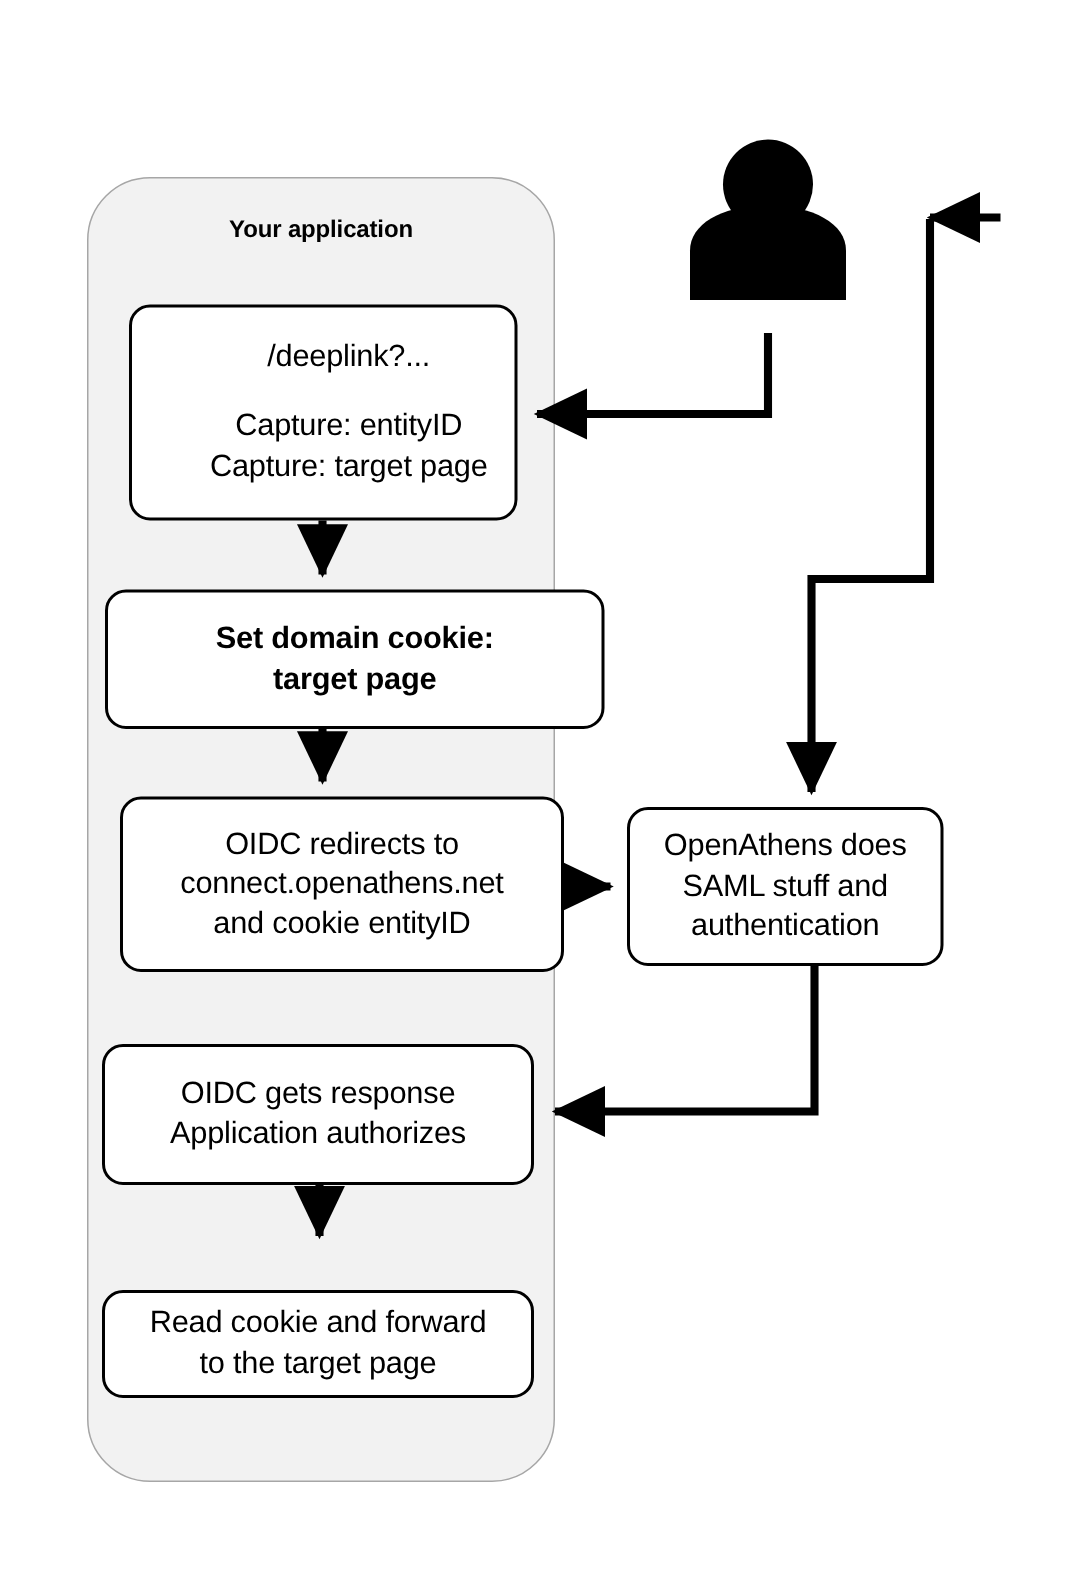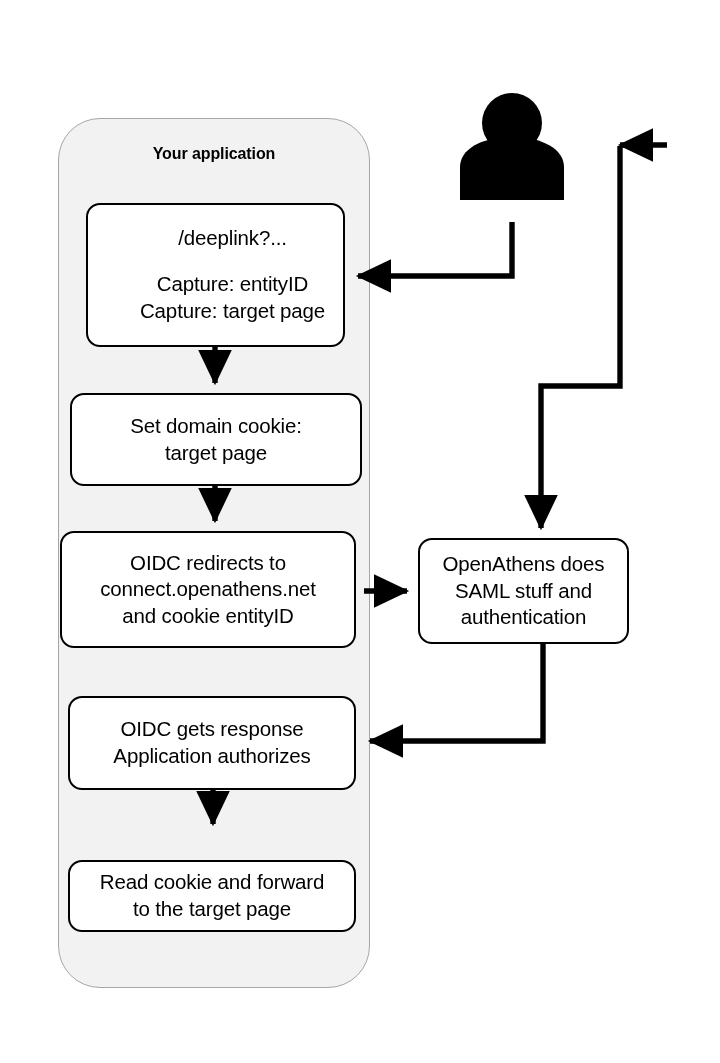--- a/index.html
+++ b/index.html
@@ -59,22 +59,22 @@
     font-size: 20.5px;
     line-height: 1.30;
     letter-spacing: -0.15px;
     padding: 2px 6px;
   }
   .node .lines { width: 100%; }
   .node .ln { display: block; }
   .node .spacer { display: block; height: 0.95em; }
 
   #node-deeplink      { left: 86px;  top: 203px; width: 259px; height: 144px; padding-left: 40px; }
-  #node-setcookie     { left: 70px;  top: 393px; width: 292px; height: 93px;  }
-  #node-oidc-redirect { left: 60px;  top: 531px; width: 296px; height: 117px; }
+  #node-setcookie     { left: 70px;  top: 393px; width: 333px; height: 93px; font-weight: bold;  }
+  #node-oidc-redirect { left: 80px;  top: 531px; width: 296px; height: 117px; }
   #node-oidc-response { left: 68px;  top: 696px; width: 288px; height: 94px;  }
   #node-readcookie    { left: 68px;  top: 833px; width: 288px; height: 72px; margin-top: 27px;  }
   #node-openathens    { left: 418px; top: 538px; width: 211px; height: 106px; }
 
   
   .actor {
     position: absolute;
     left: 458px;
     top: 92px;
     width: 108px;

